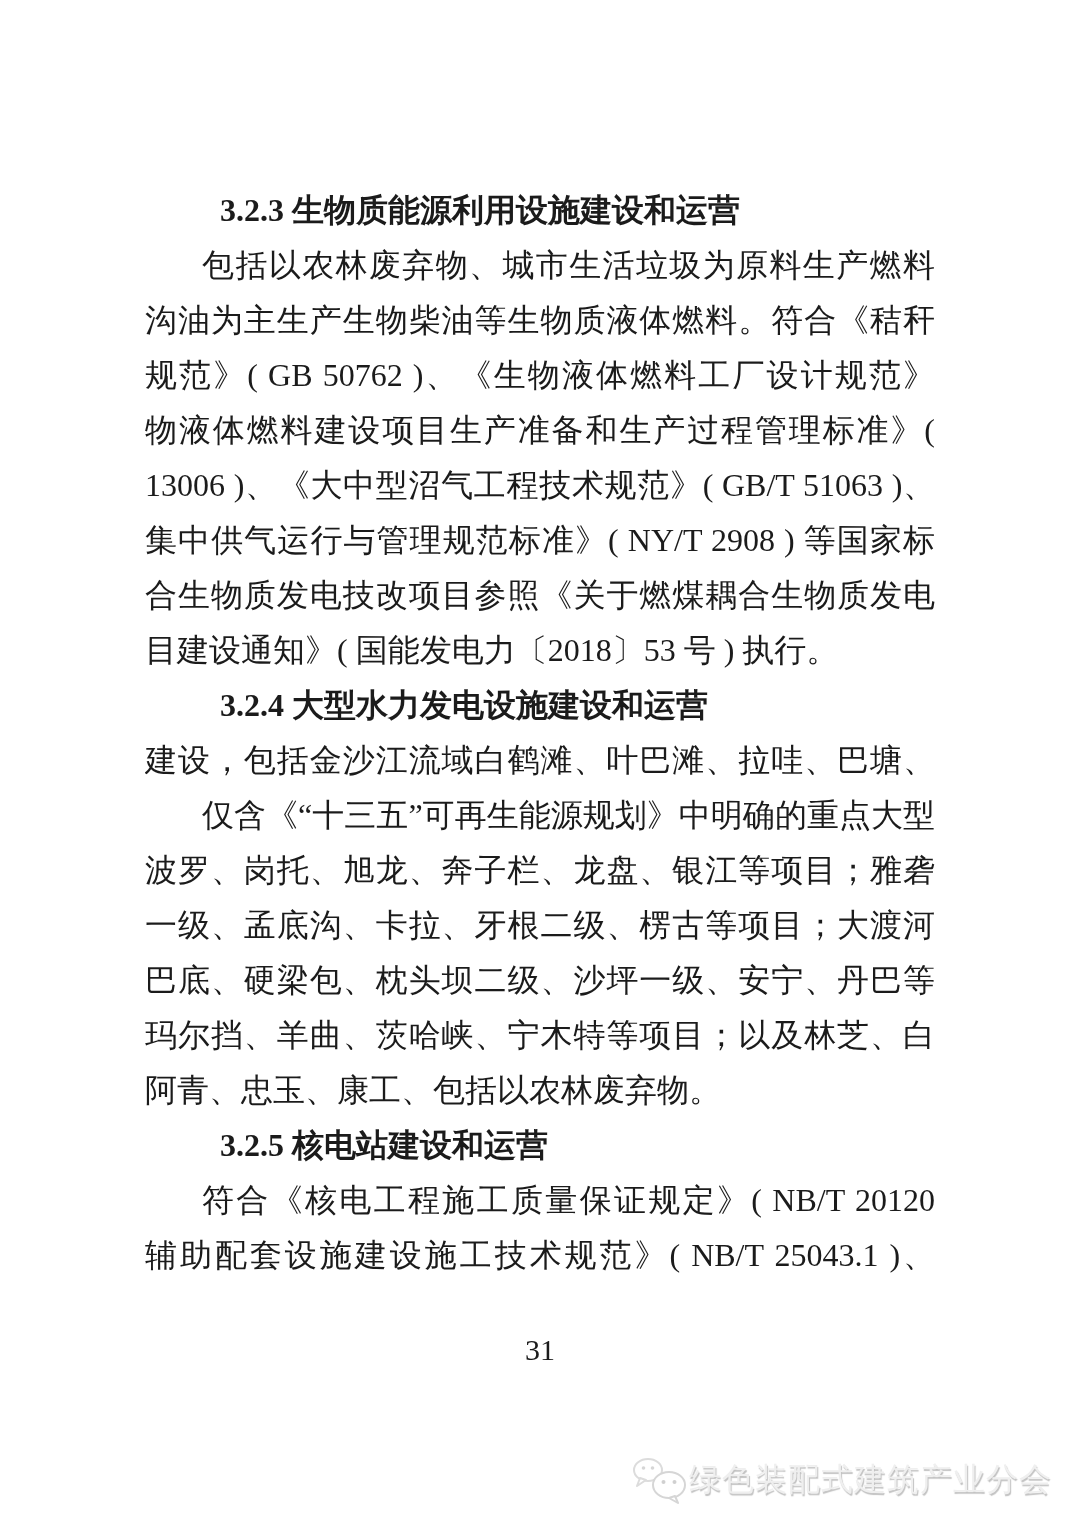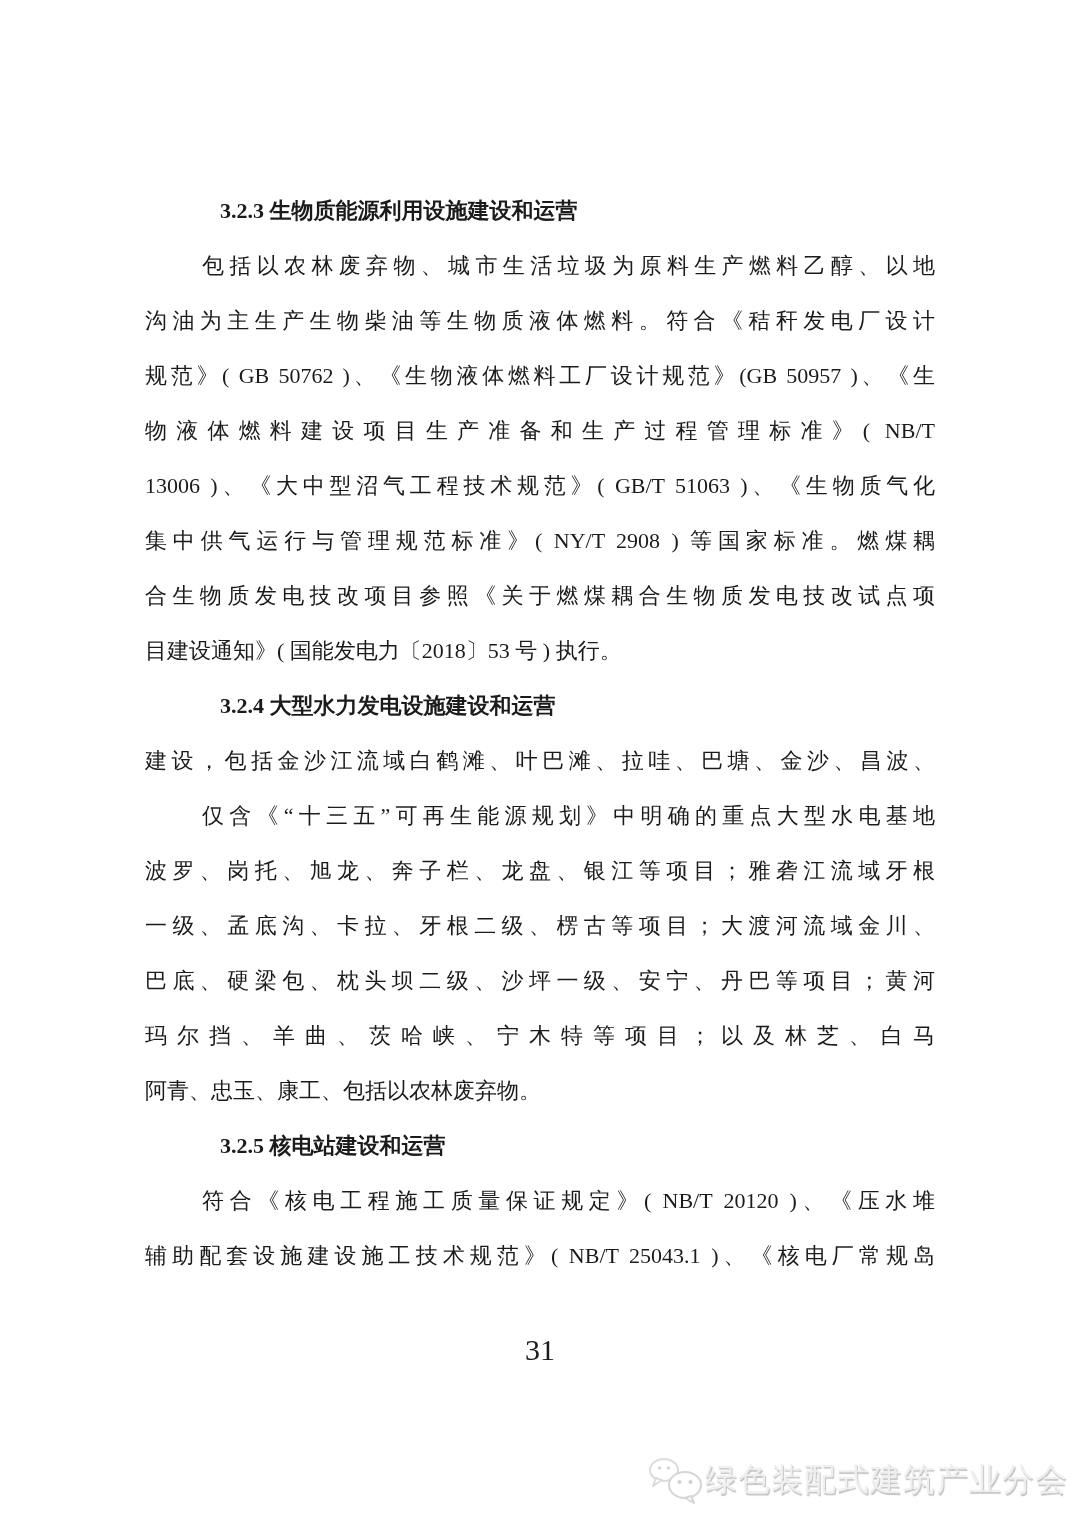--- a/index.html
+++ b/index.html
@@ -12,21 +12,21 @@
     font-family:"Liberation Serif","DejaVu Serif",serif;
     color:#1b1b1b;
   }
   .doc{
     position:absolute;
     left:145px;
     top:183px;
     width:790px;
   }
   .line{
-    font-size:22px;
+    font-size:32px;
     line-height:55px;
     height:55px;
     overflow:hidden;
   }
   .line.justify{
     text-align:justify;
     text-align-last:justify;
     text-justify:inter-character;
   }
   .line.first{
@@ -52,21 +52,21 @@
     width:100%;
     height:40px;
     line-height:40px;
     text-align:center;
     font-size:30px;
     color:#1b1b1b;
   }
   .watermark{
     position:absolute;
     top:1456px;
-    right:12px;
+    right:28px;
     display:flex;
     align-items:center;
     gap:0;
   }
   .wm-icon{
     width:58px;
     height:48px;
     flex:0 0 auto;
   }
   .wm-text{

